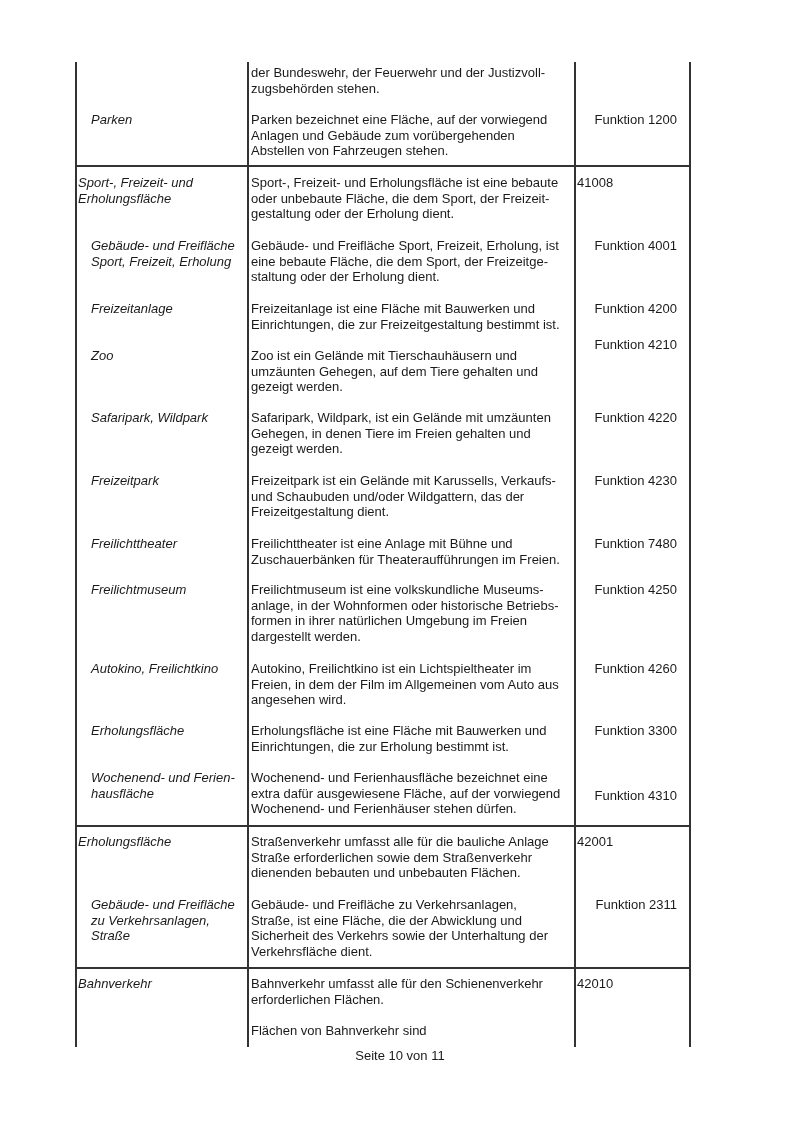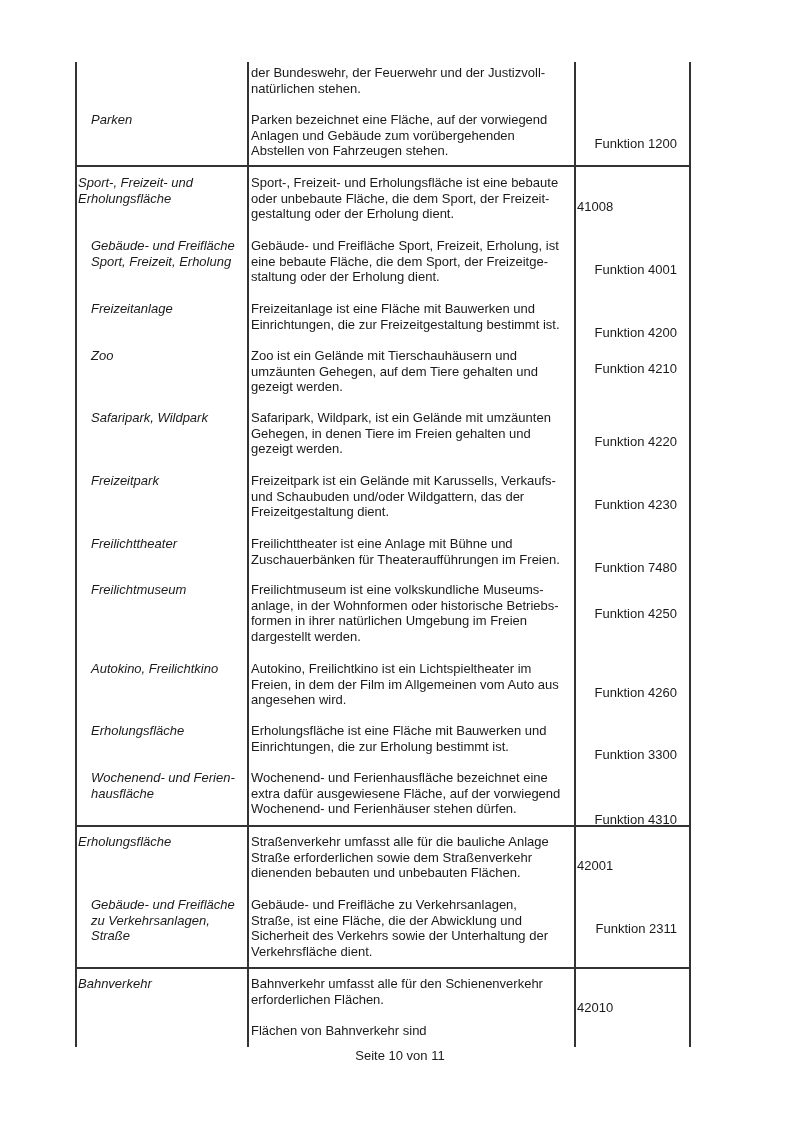--- a/index.html
+++ b/index.html
@@ -10,41 +10,41 @@
   }
   .page-table {
     position: absolute; left: 75px; top: 62px; width: 615px; height: 985px;
   }
   .vline { position: absolute; top: 0; bottom: 0; width: 1.5px; background: #333; }
   .hline { position: absolute; left: 0; right: 0; height: 1.5px; background: #333; }
   .cell { position: absolute; white-space: pre-line; }
   .c-name { left: 3px; width: 168px; font-style: italic; }
   .c-name.indent { left: 16px; width: 155px; }
   .c-desc { left: 176px; width: 322px; }
-  .c-code { left: 502px; width: 110px; margin-top: 24px; }
+  .c-code { left: 502px; width: 110px; }
   .c-code.func { text-align: right; width: 100px; }
   .footer {
     position: absolute; top: 1048px; left: 0; width: 800px; text-align: center; font-size: 13px;
   }
 </style>
 </head>
 <body>
 
 <div class="page-table">
   <div class="vline" style="left:0"></div>
   <div class="vline" style="left:172px"></div>
   <div class="vline" style="left:499px"></div>
   <div class="vline" style="left:614px"></div>
   <div class="hline" style="top:103px"></div>
   <div class="hline" style="top:763px"></div>
   <div class="hline" style="top:905px"></div>
 
   <div>
     <div class="cell c-desc" style="top:3px">der Bundeswehr, der Feuerwehr und der Justizvoll-
-natürlichen stehen.</div>
+zugsbehörden stehen.</div>
   </div>
 
   <div>
     <div class="cell c-name indent" style="top:50px">Parken</div>
     <div class="cell c-desc" style="top:50px">Parken bezeichnet eine Fläche, auf der vorwiegend
 Anlagen und Gebäude zum vorübergehenden
 Abstellen von Fahrzeugen stehen.</div>
     <div class="cell c-code func" style="top:50px">Funktion 1200</div>
   </div>
 

